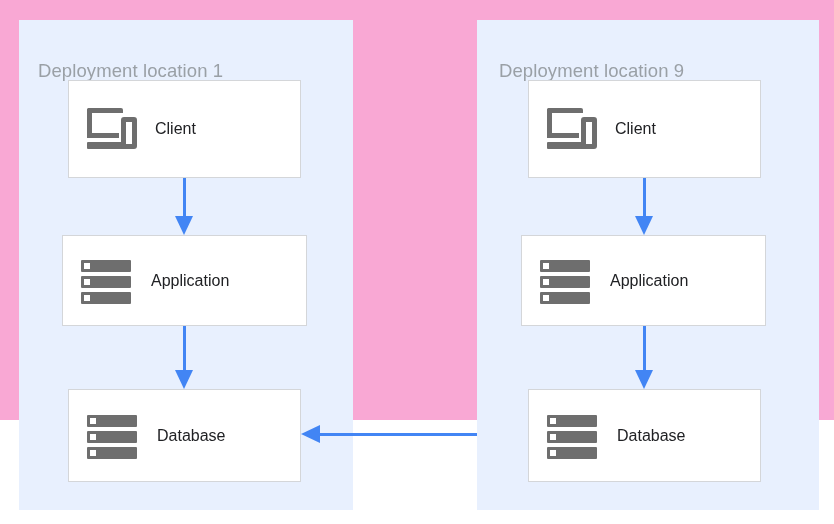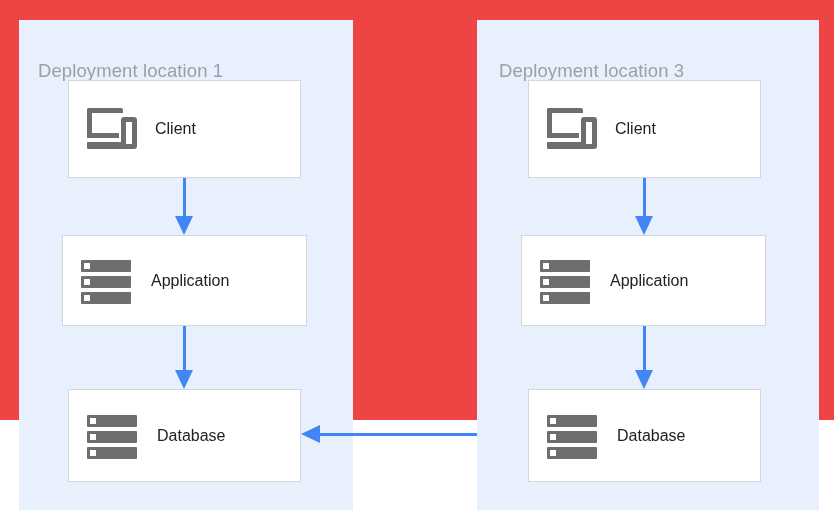--- a/index.html
+++ b/index.html
@@ -14,21 +14,21 @@
     position: relative;
     overflow: hidden;
   }
 
   #canvas {
     position: absolute;
     left: 0;
     top: 0;
     width: 834px;
     height: 420px;
-    background: #ef4444;
+    background: #f9a8d4;
   }
 
   
   .zone {
     position: absolute;
     background: #E8F0FE;
     box-sizing: border-box;
   }
   #zone-1 { left: 19px;  top: 20px; width: 334px; height: 490px; }
   #zone-2 { left: 477px; top: 20px; width: 342px; height: 490px; }
@@ -245,21 +245,21 @@
     <div class="node-label">Database</div>
   </div>
 
   <div id="arrow-db-sync">
     <div class="head-left"></div>
     <div class="shaft"></div>
     <div class="head-right"></div>
   </div>
 
   <div id="zone-2" class="zone">
-    <div class="zone-label">Deployment location 3</div>
+    <div class="zone-label">Deployment location 9</div>
   </div>
 
   <div id="node-client-2" class="node">
     <div class="node-icon icon-client">
       <div class="mon-top"></div>
       <div class="mon-frame"></div>
       <div class="mon-base"></div>
       <div class="phone"></div>
     </div>
     <div class="node-label">Client</div>

